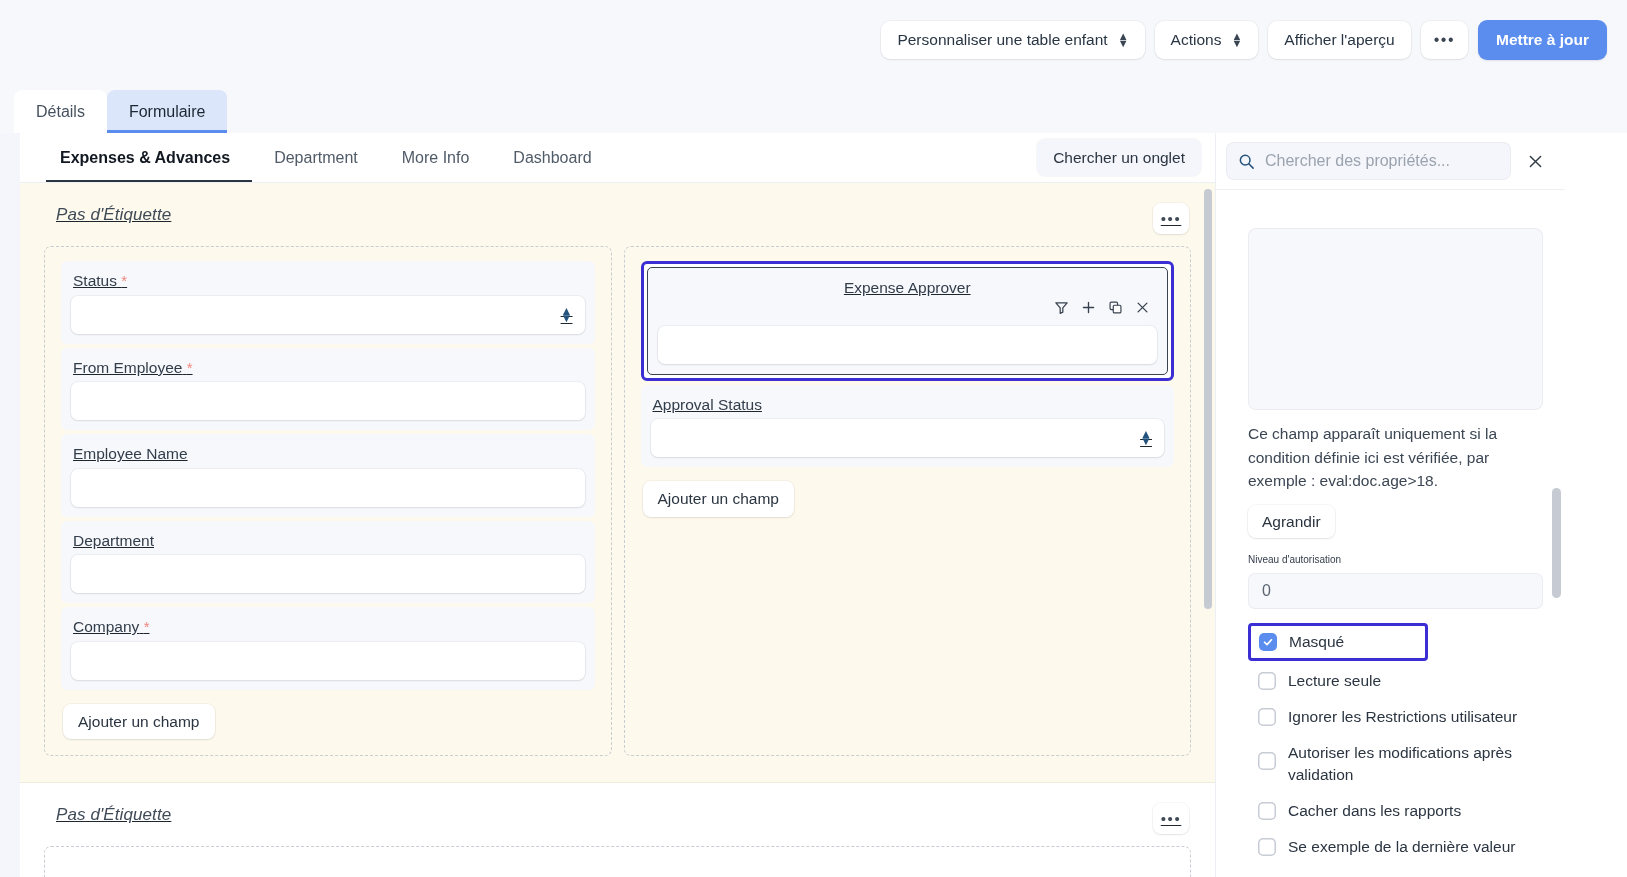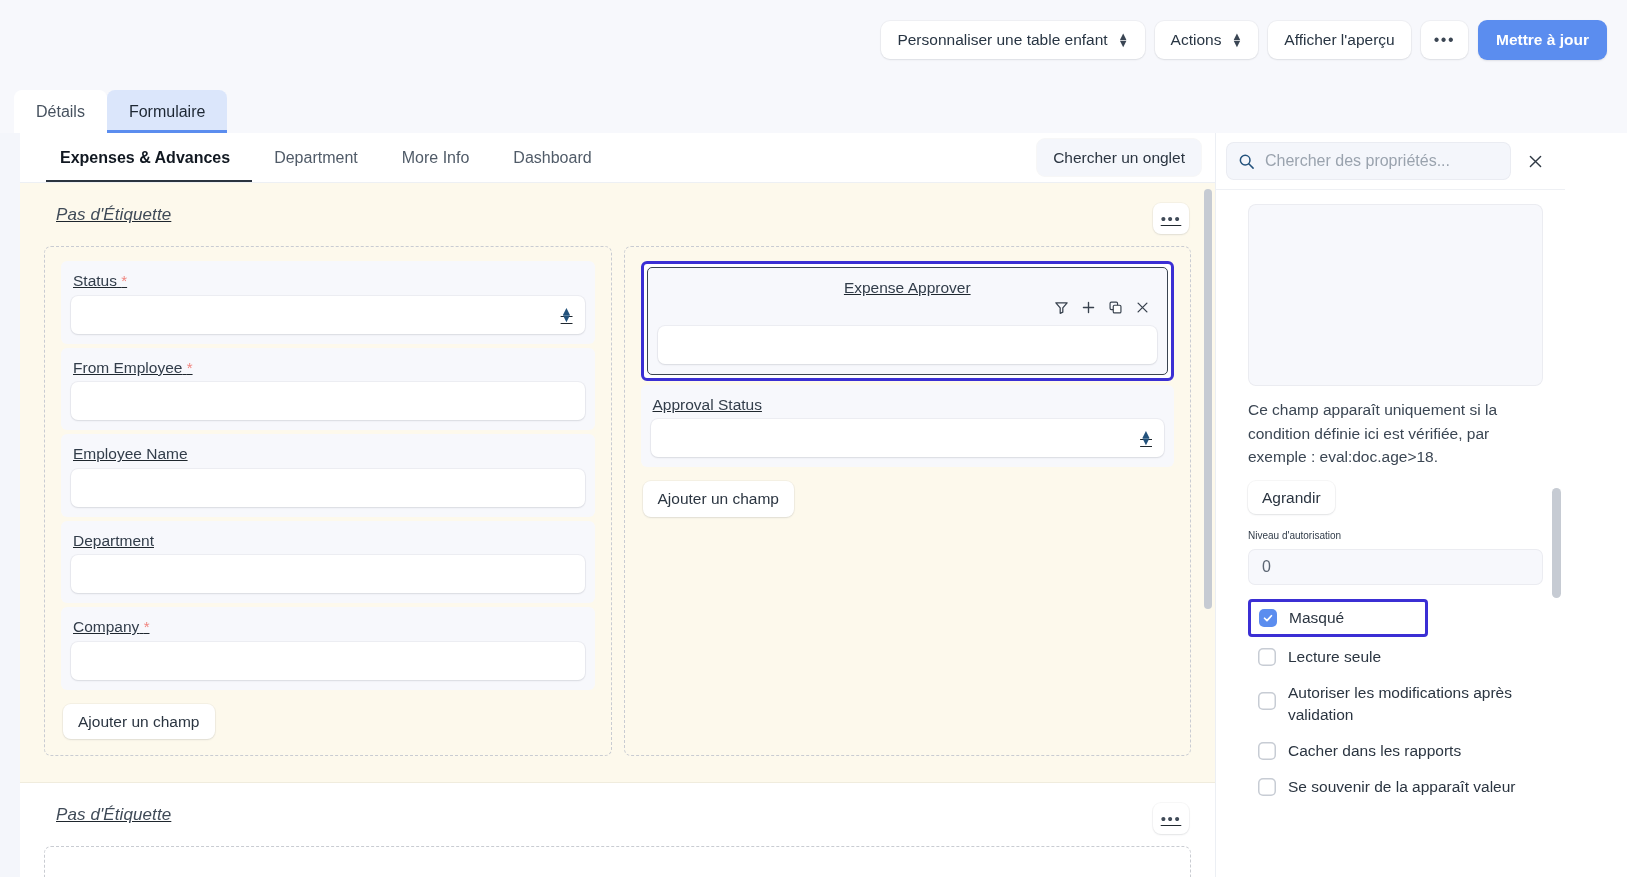--- a/index.html
+++ b/index.html
@@ -160,20 +160,21 @@
     background: transparent;
   }
   .canvas-scroll .thumb {
     width:8px; height: 420px; background:#c6cbd3; border-radius:5px;
   }
 
   
   .right-pane {
     width: 349px; height:744px; background:#fff; display:flex; flex-direction:column;
     position:relative;
+    gap:24px;
   }
   .rp-head {
     height: 57px; display:flex; align-items:center; gap:6px;
     padding: 0 12px 0 10px; border-bottom:1px solid #eef0f4;
   }
   .search-box {
     flex:1 1 auto; height: 38px; background:#f4f6fb; border-radius:8px;
     display:flex; align-items:center; gap:10px; padding: 0 12px;
     box-shadow: inset 0 0 0 1px rgba(16,24,40,.045);
   }
@@ -453,34 +454,38 @@
               </svg>
           </span>
           <span class="chk-label">Masqué</span>
         </div>
 
         <div class="chk-row">
           <span class="chk"></span>
           <span class="chk-label">Lecture seule</span>
         </div>
 
+        <div class="chk-row">
+          <span class="chk"></span>
+          <span class="chk-label">Ignorer les Restrictions utilisateur</span>
+        </div>
 
         <div class="chk-row multiline">
           <span class="chk"></span>
           <span class="chk-label">Autoriser les modifications après validation</span>
         </div>
 
         <div class="chk-row">
           <span class="chk"></span>
           <span class="chk-label">Cacher dans les rapports</span>
         </div>
 
         <div class="chk-row">
           <span class="chk"></span>
-          <span class="chk-label">Se souvenir de la apparaît valeur</span>
+          <span class="chk-label">Se exemple de la dernière valeur</span>
         </div>
 
       </div>
 
       <div class="rp-scroll">
         <div class="thumb"></div>
       </div>
     </div>
 
   </div>

